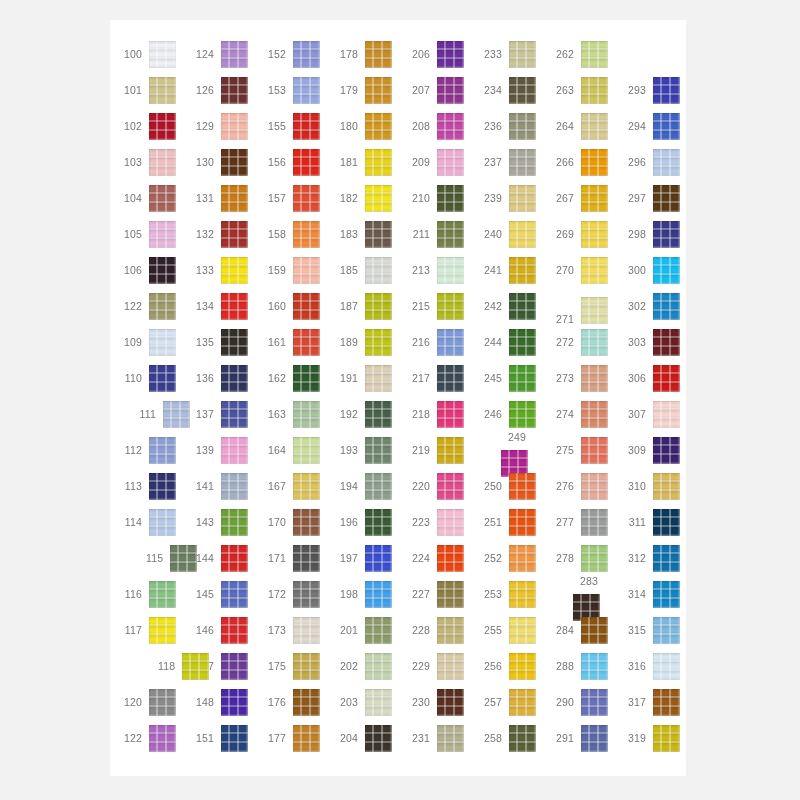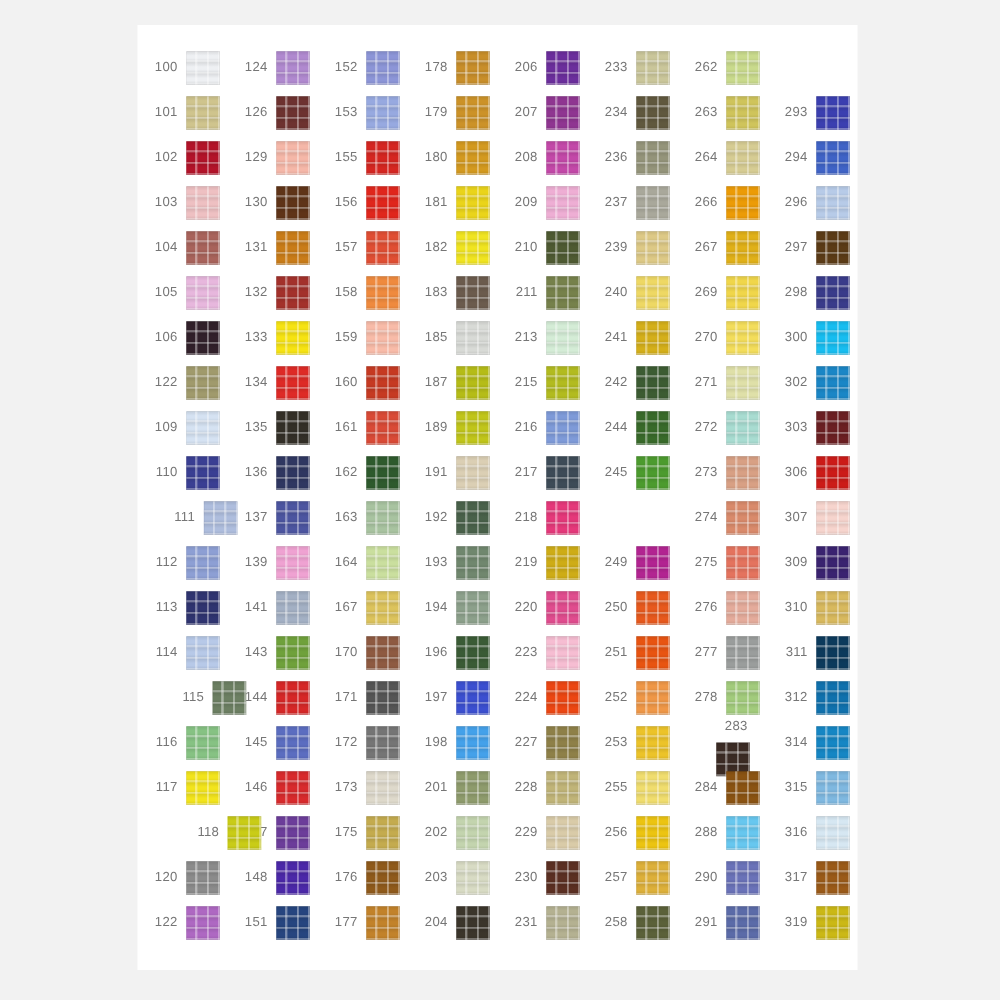--- a/index.html
+++ b/index.html
@@ -335,21 +335,21 @@
         <span class="swatch-chip" style="--c: #b5bc17;"></span>
       </div>
       <div class="swatch-cell" style="grid-area: 8 / 5;">
         <span class="swatch-label">215</span>
         <span class="swatch-chip" style="--c: #b2bb1f;"></span>
       </div>
       <div class="swatch-cell" style="grid-area: 8 / 6;">
         <span class="swatch-label">242</span>
         <span class="swatch-chip" style="--c: #3c5c32;"></span>
       </div>
-      <div class="swatch-cell" style="grid-area: 8 / 7;">
+      <div class="swatch-cell" style="grid-area: 8 / 7; align-items: flex-end;">
         <span class="swatch-label">271</span>
         <span class="swatch-chip" style="--c: #dfe0a8;"></span>
       </div>
       <div class="swatch-cell" style="grid-area: 8 / 8;">
         <span class="swatch-label">302</span>
         <span class="swatch-chip" style="--c: #1a86c6;"></span>
       </div>
       <div class="swatch-cell" style="grid-area: 9 / 1;">
         <span class="swatch-label">109</span>
         <span class="swatch-chip" style="--c: #d5e2f2;"></span>
@@ -427,20 +427,24 @@
         <span class="swatch-chip" style="--c: #a8c3a0;"></span>
       </div>
       <div class="swatch-cell" style="grid-area: 11 / 4;">
         <span class="swatch-label">192</span>
         <span class="swatch-chip" style="--c: #49614a;"></span>
       </div>
       <div class="swatch-cell" style="grid-area: 11 / 5;">
         <span class="swatch-label">218</span>
         <span class="swatch-chip" style="--c: #e5387a;"></span>
       </div>
+      <div class="swatch-cell" style="grid-area: 11 / 6;">
+        <span class="swatch-label">246</span>
+        <span class="swatch-chip" style="--c: #60ab24;"></span>
+      </div>
       <div class="swatch-cell" style="grid-area: 11 / 7;">
         <span class="swatch-label">274</span>
         <span class="swatch-chip" style="--c: #d98a6b;"></span>
       </div>
       <div class="swatch-cell" style="grid-area: 11 / 8;">
         <span class="swatch-label">307</span>
         <span class="swatch-chip" style="--c: #f6d4cd;"></span>
       </div>
       <div class="swatch-cell" style="grid-area: 12 / 1;">
         <span class="swatch-label">112</span>
@@ -455,21 +459,21 @@
         <span class="swatch-chip" style="--c: #cadf9e;"></span>
       </div>
       <div class="swatch-cell" style="grid-area: 12 / 4;">
         <span class="swatch-label">193</span>
         <span class="swatch-chip" style="--c: #70876e;"></span>
       </div>
       <div class="swatch-cell" style="grid-area: 12 / 5;">
         <span class="swatch-label">219</span>
         <span class="swatch-chip" style="--c: #ceac16;"></span>
       </div>
-      <div class="swatch-cell" style="grid-area: 12 / 6;">
+      <div class="swatch-cell" style="grid-area: 12 / 6; flex-direction: column;">
         <span class="swatch-label">249</span>
         <span class="swatch-chip" style="--c: #b22491;"></span>
       </div>
       <div class="swatch-cell" style="grid-area: 12 / 7;">
         <span class="swatch-label">275</span>
         <span class="swatch-chip" style="--c: #e4735e;"></span>
       </div>
       <div class="swatch-cell" style="grid-area: 12 / 8;">
         <span class="swatch-label">309</span>
         <span class="swatch-chip" style="--c: #3a2370;"></span>

